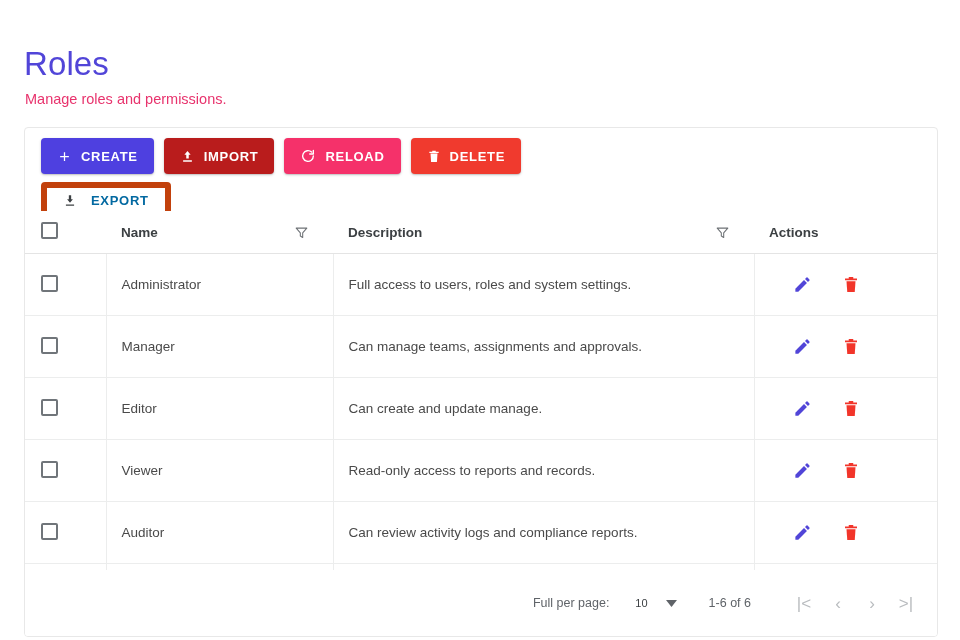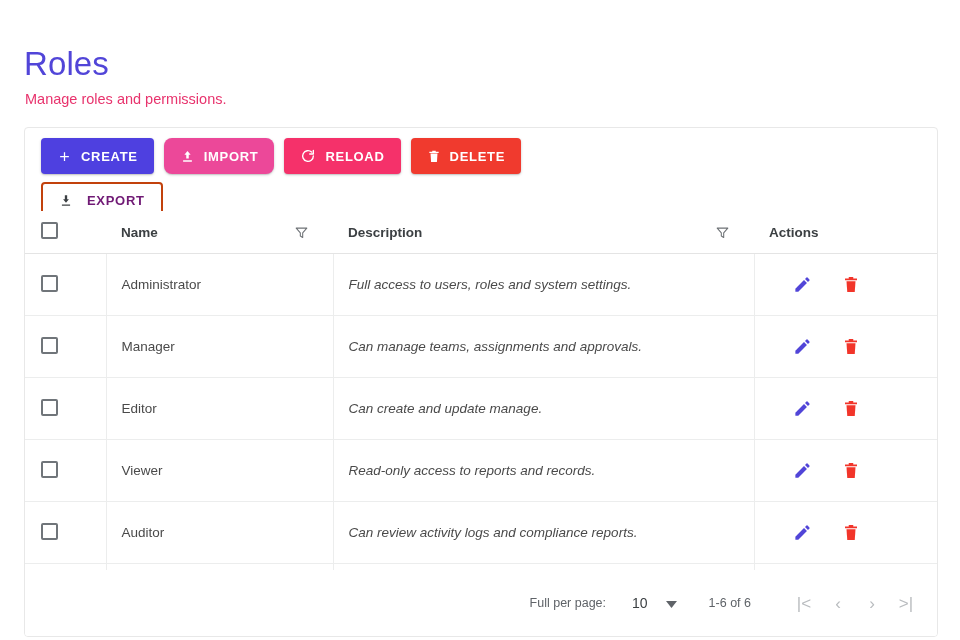--- a/index.html
+++ b/index.html
@@ -80,27 +80,27 @@
     font-size: 13px;
     font-weight: bold;
     letter-spacing: 0.7px;
     color: #ffffff;
     cursor: pointer;
     box-shadow: 0 1px 3px rgba(0,0,0,0.18), 0 1px 1px rgba(0,0,0,0.10);
     white-space: nowrap;
   }
   .btn svg { display:block; }
   .btn-create { background: #4e40e0; }
-  .btn-import { background: #ec4899; border-radius: 8px; }
+  .btn-import { background: #b91c1c; }
   .btn-reload { background: #f5316a; }
   .btn-delete { background: #f03a2e; }
   .btn-export {
     background: #ffffff;
-    color: #701a75;
-    border: 2px solid #c2410c;
+    color: #0369a1;
+    border: 6px solid #c2410c;
     box-shadow: none;
     gap: 14px;
   }
 
   
   .search-wrap {
     position: absolute;
     left: 552px;
     top: 138px;
     width: 362px;
@@ -172,21 +172,21 @@
   tbody td {
     height: 61px;
     padding: 0 0 0 16px;
     font-size: 13.5px;
     color: #4a4a4a;
     border-bottom: 1px solid #eceded;
     background: #ffffff;
   }
   tbody td.td-check { padding-left: 16px; }
   tbody td.td-name  { padding-left: 15px; border-left: 1px solid #eceded; }
-  tbody td.td-desc  { padding-left: 15px; border-left: 1px solid #eceded; font-style: italic; }
+  tbody td.td-desc  { padding-left: 15px; border-left: 1px solid #eceded; }
   tbody td.td-act   { padding-left: 15px; border-left: 1px solid #eceded; }
 
   
   .cbox {
     width: 17px;
     height: 17px;
     border: 2px solid #70757a;
     border-radius: 2px;
     background: #fff;
     display: inline-block;
@@ -227,21 +227,21 @@
   }
   .pg-label {
     font-size: 12.5px;
     color: #5f6368;
     margin-right: 26px;
   }
   .pg-select {
     display: flex;
     align-items: center;
     gap: 18px;
-    font-size: 14px;
+    font-size: 11px;
     color: #3c4043;
     cursor: pointer;
     margin-right: 32px;
   }
   .pg-range {
     font-size: 12.5px;
     color: #5f6368;
     margin-right: 36px;
   }
   .pg-btn {

